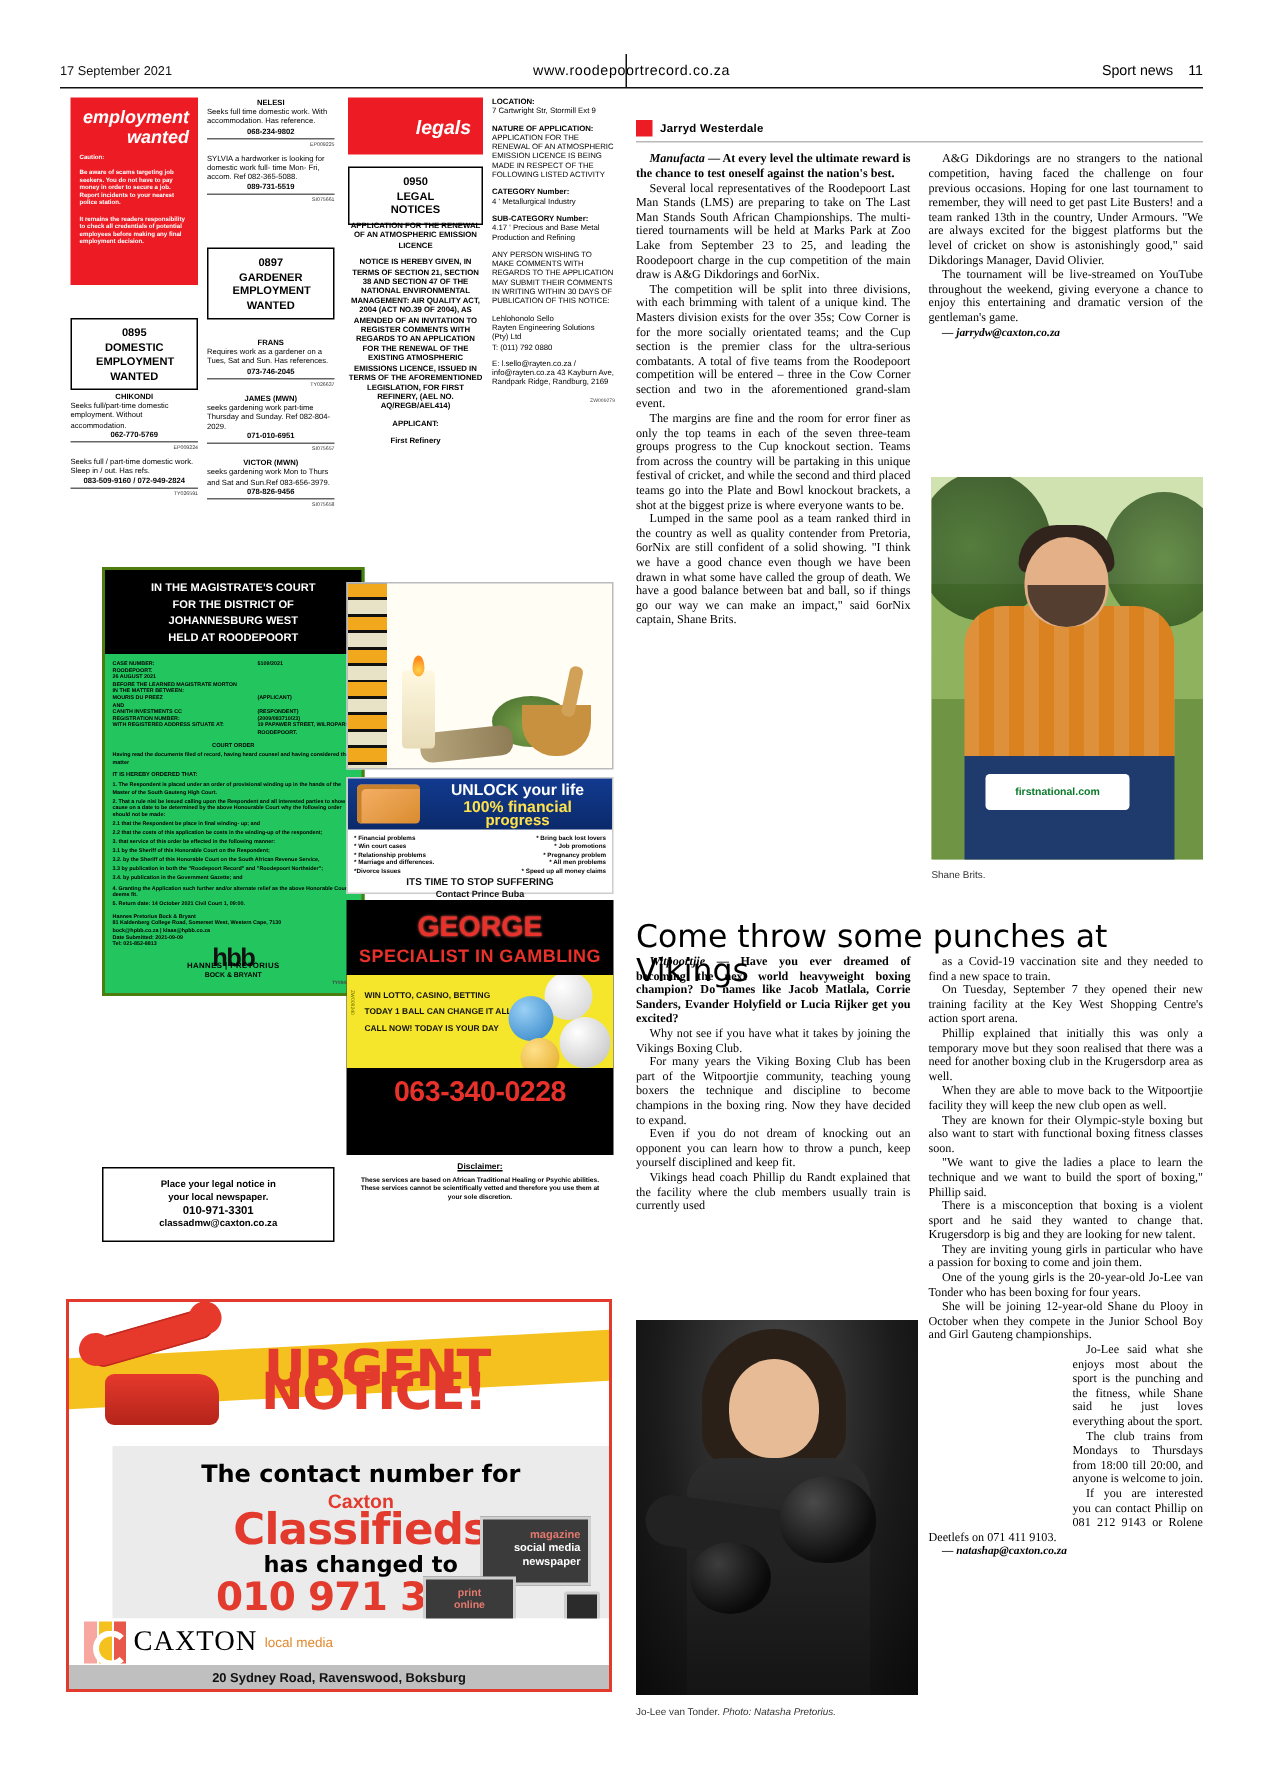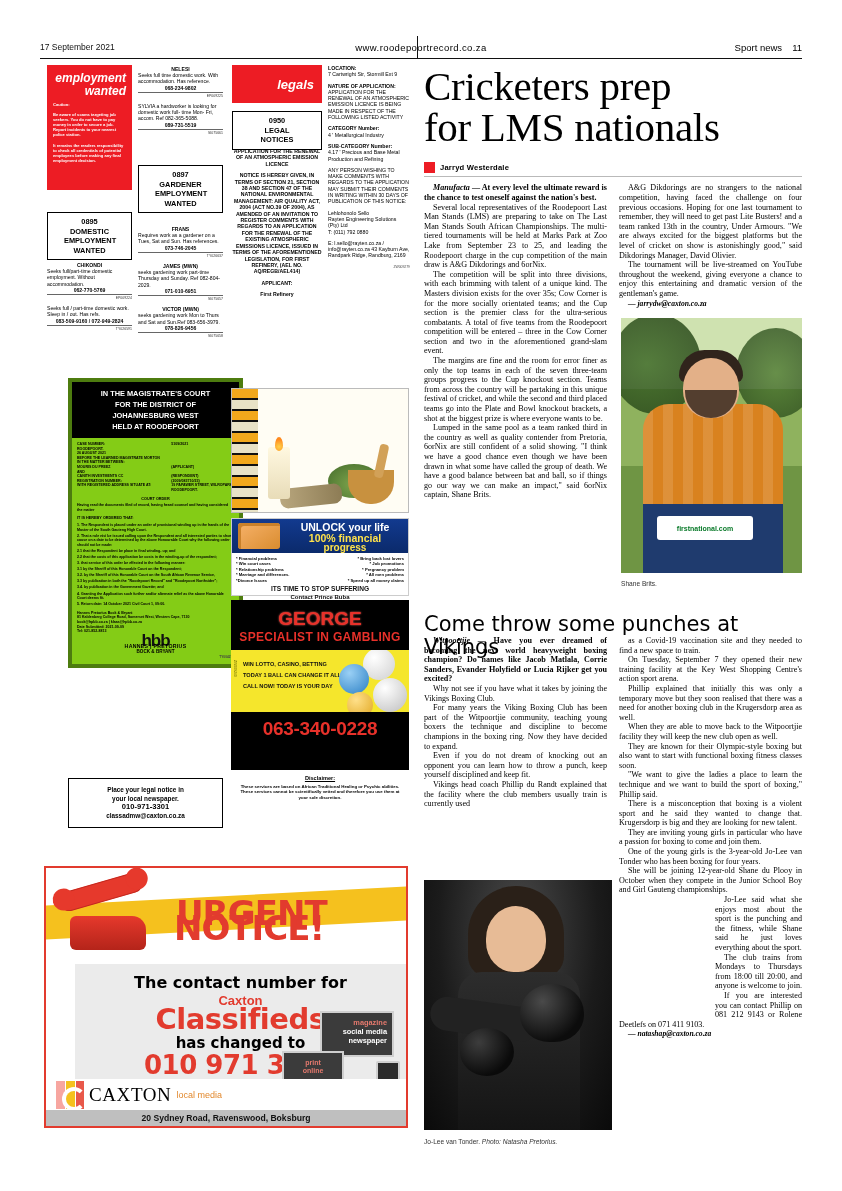--- a/index.html
+++ b/index.html
@@ -56,21 +56,21 @@
   .legal-body { position:absolute; left:232px; top:148px; width:90px;
      font-size:5.2px; line-height:6.4px; font-weight:bold; text-align:center; }
   .legal-body p { margin:0 0 5px 0; }
   .legal-right { position:absolute; left:328px; top:65px; width:82px;
      font-size:5.2px; line-height:6.3px; }
   .legal-right p { margin:0 0 5px 0; }
   .legal-right b { font-weight:bold; }
   .lr-code { text-align:right; font-size:3.4px; color:#444; }
 
   
-  .court { position:absolute; left:68px; top:378px; width:175px; border:4px solid #4d7c0f; background:#84cc16; }
+  .court { position:absolute; left:68px; top:378px; width:175px; border:2px solid #4d7c0f; background:#22c55e; }
   .court-hd { background:#000; color:#fff; text-align:center; font-weight:bold;
      font-size:7.4px; line-height:11px; padding:6px 4px; }
   .court-body { font-size:3.6px; line-height:4.6px; font-weight:bold; padding:4px 5px 5px 5px; }
   .court-row { display:flex; justify-content:space-between; gap:4px; }
   .court-row .l { width:56%; }
   .court-row .r { width:40%; text-align:left; }
   .court-sec { text-align:center; font-weight:bold; margin:4px 0 2px; font-size:3.8px; }
   .court-p { margin:0 0 2px 0; }
   .court-list { margin:0; padding:0; list-style:none; }
   .court-list li { margin-bottom:1.5px; }
@@ -582,24 +582,20 @@
       <div class="cx-logo">
         <div class="cx-mark"></div>
         <div class="cx-word">CAXTON</div>
         <div class="cx-local">local media</div>
       </div>
       <div class="cx-addr">20 Sydney Road, Ravenswood, Boksburg</div>
     </div>
   </div>
 
   <div class="art">
-    <h1 class="hl">
-      <span>Cricketers prep</span><br>
-      <span>for LMS nationals</span>
-    </h1>
     <div class="byline">
       <span class="sq"></span>
       <span class="nm">Jarryd Westerdale</span>
     </div>
     <div class="byrule"></div>
 
     <div class="cols2">
       <div class="body">
         <p class="lead">
           <i>Manufacta</i>
@@ -649,21 +645,21 @@
       </div>
       <div class="body">
         <p>as a Covid-19 vaccination site and they needed to find a new space to train.</p>
         <p>On Tuesday, September 7 they opened their new training facility at the Key West Shopping Centre's action sport arena.</p>
         <p>Phillip explained that initially this was only a temporary move but they soon realised that there was a need for another boxing club in the Krugersdorp area as well.</p>
         <p>When they are able to move back to the Witpoortjie facility they will keep the new club open as well.</p>
         <p>They are known for their Olympic-style boxing but also want to start with functional boxing fitness classes soon.</p>
         <p>"We want to give the ladies a place to learn the technique and we want to build the sport of boxing," Phillip said.</p>
         <p>There is a misconception that boxing is a violent sport and he said they wanted to change that. Krugersdorp is big and they are looking for new talent.</p>
         <p>They are inviting young girls in particular who have a passion for boxing to come and join them.</p>
-        <p>One of the young girls is the 3-year-old Jo-Lee van Tonder who has been boxing for four years.</p>
+        <p>One of the young girls is the 20-year-old Jo-Lee van Tonder who has been boxing for four years.</p>
         <p>She will be joining 12-year-old Shane du Plooy in October when they compete in the Junior School Boy and Girl Gauteng championships.</p>
         <div class="wrapshape"></div>
         <p>Jo-Lee said what she enjoys most about the sport is the punching and the fitness, while Shane said he just loves everything about the sport.</p>
         <p>The club trains from Mondays to Thursdays from 18:00 till 20:00, and anyone is welcome to join.</p>
         <p>If you are interested you can contact Phillip on 081 212 9143 or Rolene Deetlefs on 071 411 9103.</p>
         <p class="src">— natashap@caxton.co.za</p>
       </div>
     </div>
   </div>
 

